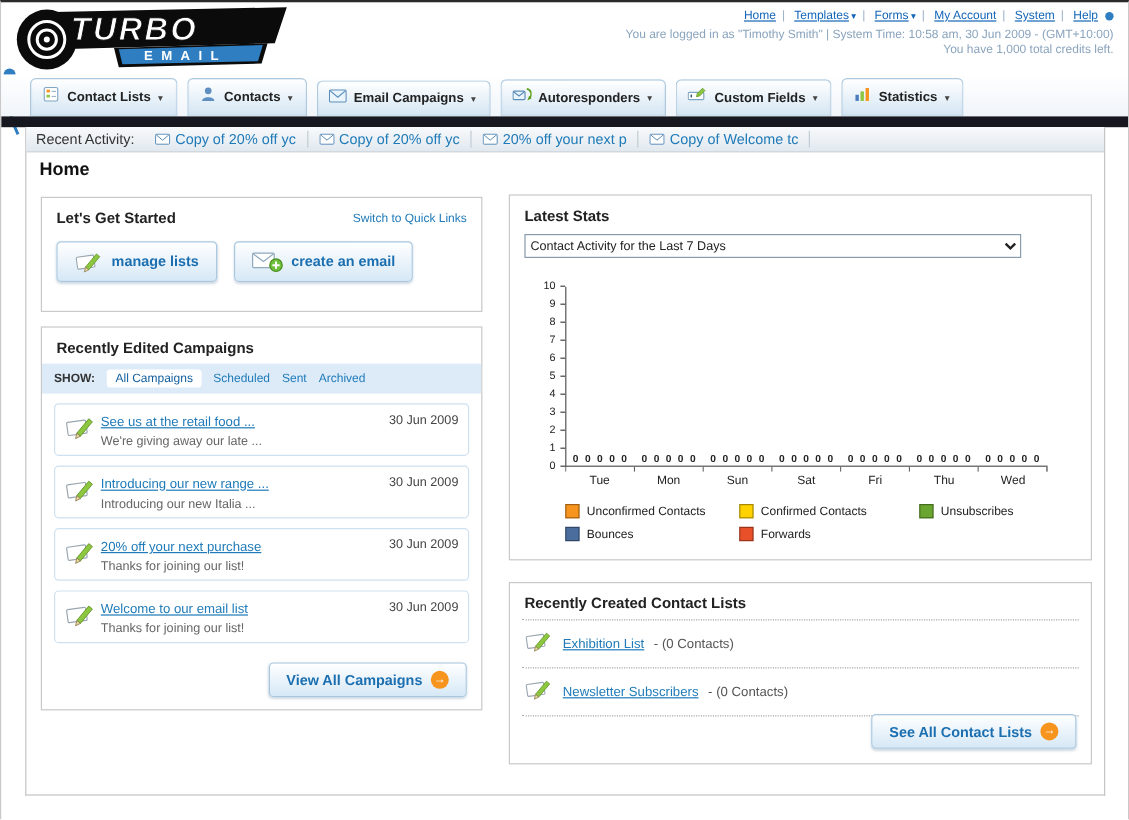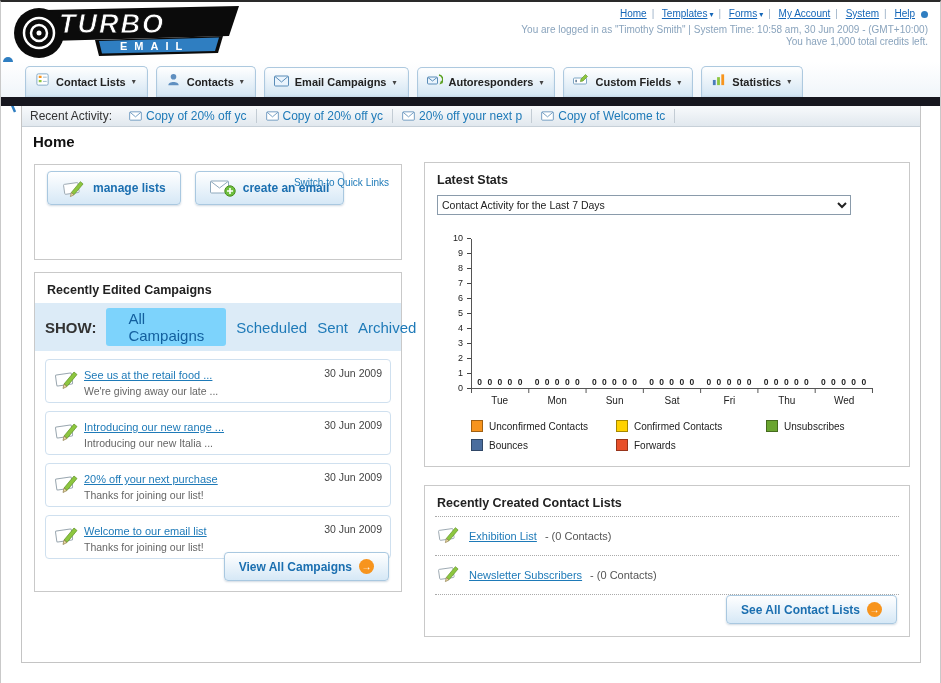--- a/index.html
+++ b/index.html
@@ -51,24 +51,24 @@
   .switch-link { position:absolute; top:12px; right:12px; font-size:10px; color:#1e7ab8; text-decoration:none; cursor:pointer; }
   .gs-buttons { display:flex; gap:14px; padding:6px 12px; }
   .btn { display:inline-flex; align-items:center; gap:7px; padding:6px 14px;
          border:1px solid #a9c8e0; border-radius:4px; background:linear-gradient(#ffffff,#d6e8f6);
          color:#1b6fb0; font-size:12px; font-weight:bold; cursor:pointer; box-shadow:0 1px 2px rgba(100,130,160,.3); }
   .arrow-circle { display:inline-flex; align-items:center; justify-content:center; width:15px; height:15px;
                   border-radius:50%; background:#f7941d; color:#fff; font-size:10px; font-weight:bold; line-height:1; }
 
   
   .p-campaigns { left:12px; top:166px; width:368px; height:320px; }
-  .show-row { background:#dcebf7; padding:5px 10px; font-size:15px; display:flex; align-items:center; gap:10px; }
+  .show-row { background:#dcebf7; padding:5px 10px; font-size:10px; display:flex; align-items:center; gap:10px; }
   .show-label { font-weight:bold; color:#333; }
   .filter-link { color:#1e7ab8; text-decoration:none; cursor:pointer; }
-  .filter-link.active { background:#7dd3fc; border-radius:3px; padding:2px 22px; color:#135f9e; }
+  .filter-link.active { background:#ffffff; border-radius:3px; padding:2px 7px; color:#135f9e; }
   .camp-row { display:flex; align-items:center; margin:8px 10px 0 10px; border:1px solid #cfe0ef; border-radius:4px;
               padding:5px 8px; }
   .camp-icon { flex:0 0 30px; }
   .camp-texts { flex:1; min-width:0; }
   .camp-title { font-size:11px; color:#1e7ab8; text-decoration:underline; cursor:pointer; display:inline-block; }
   .camp-sub { font-size:10.5px; color:#666; margin-top:2px; }
   .camp-date { flex:0 0 66px; text-align:right; font-size:10.5px; color:#444; align-self:flex-start; padding-top:2px; }
   .view-all { position:absolute; right:12px; bottom:10px; }
 
   
@@ -225,20 +225,21 @@
             <rect x="0.5" y="1" width="14" height="10" rx="1" fill="#fff" stroke="#5b8db8"></rect>
             <path d="M1 1.5 L7.5 7 L14 1.5" fill="none" stroke="#5b8db8"></path>
           </svg>
         <a>Copy of Welcome tc</a>
       </span>
     </div>
 
     <h1 class="page-title">Home</h1>
 
     <div class="panel p-getstarted">
+      <div class="panel-title">Let's Get Started</div>
       <a class="switch-link">Switch to Quick Links</a>
       <div class="gs-buttons">
         <button class="btn">
           <svg width="24" height="20" viewBox="0 0 26 22">
               <rect x="2" y="6" width="16" height="11" rx="1" fill="#fff" stroke="#9aa7b0" transform="rotate(-8 10 11)"></rect>
               <path d="M10 16 L20 4 L23 6.5 L13 18.5 Z" fill="#8dc63f" stroke="#5a8f1f" stroke-width="0.7"></path>
               <path d="M10 16 L9 20.5 L13 18.5 Z" fill="#e8d9a0" stroke="#8a7a4a" stroke-width="0.7"></path>
             </svg>
           <span>manage lists</span>
         </button>

